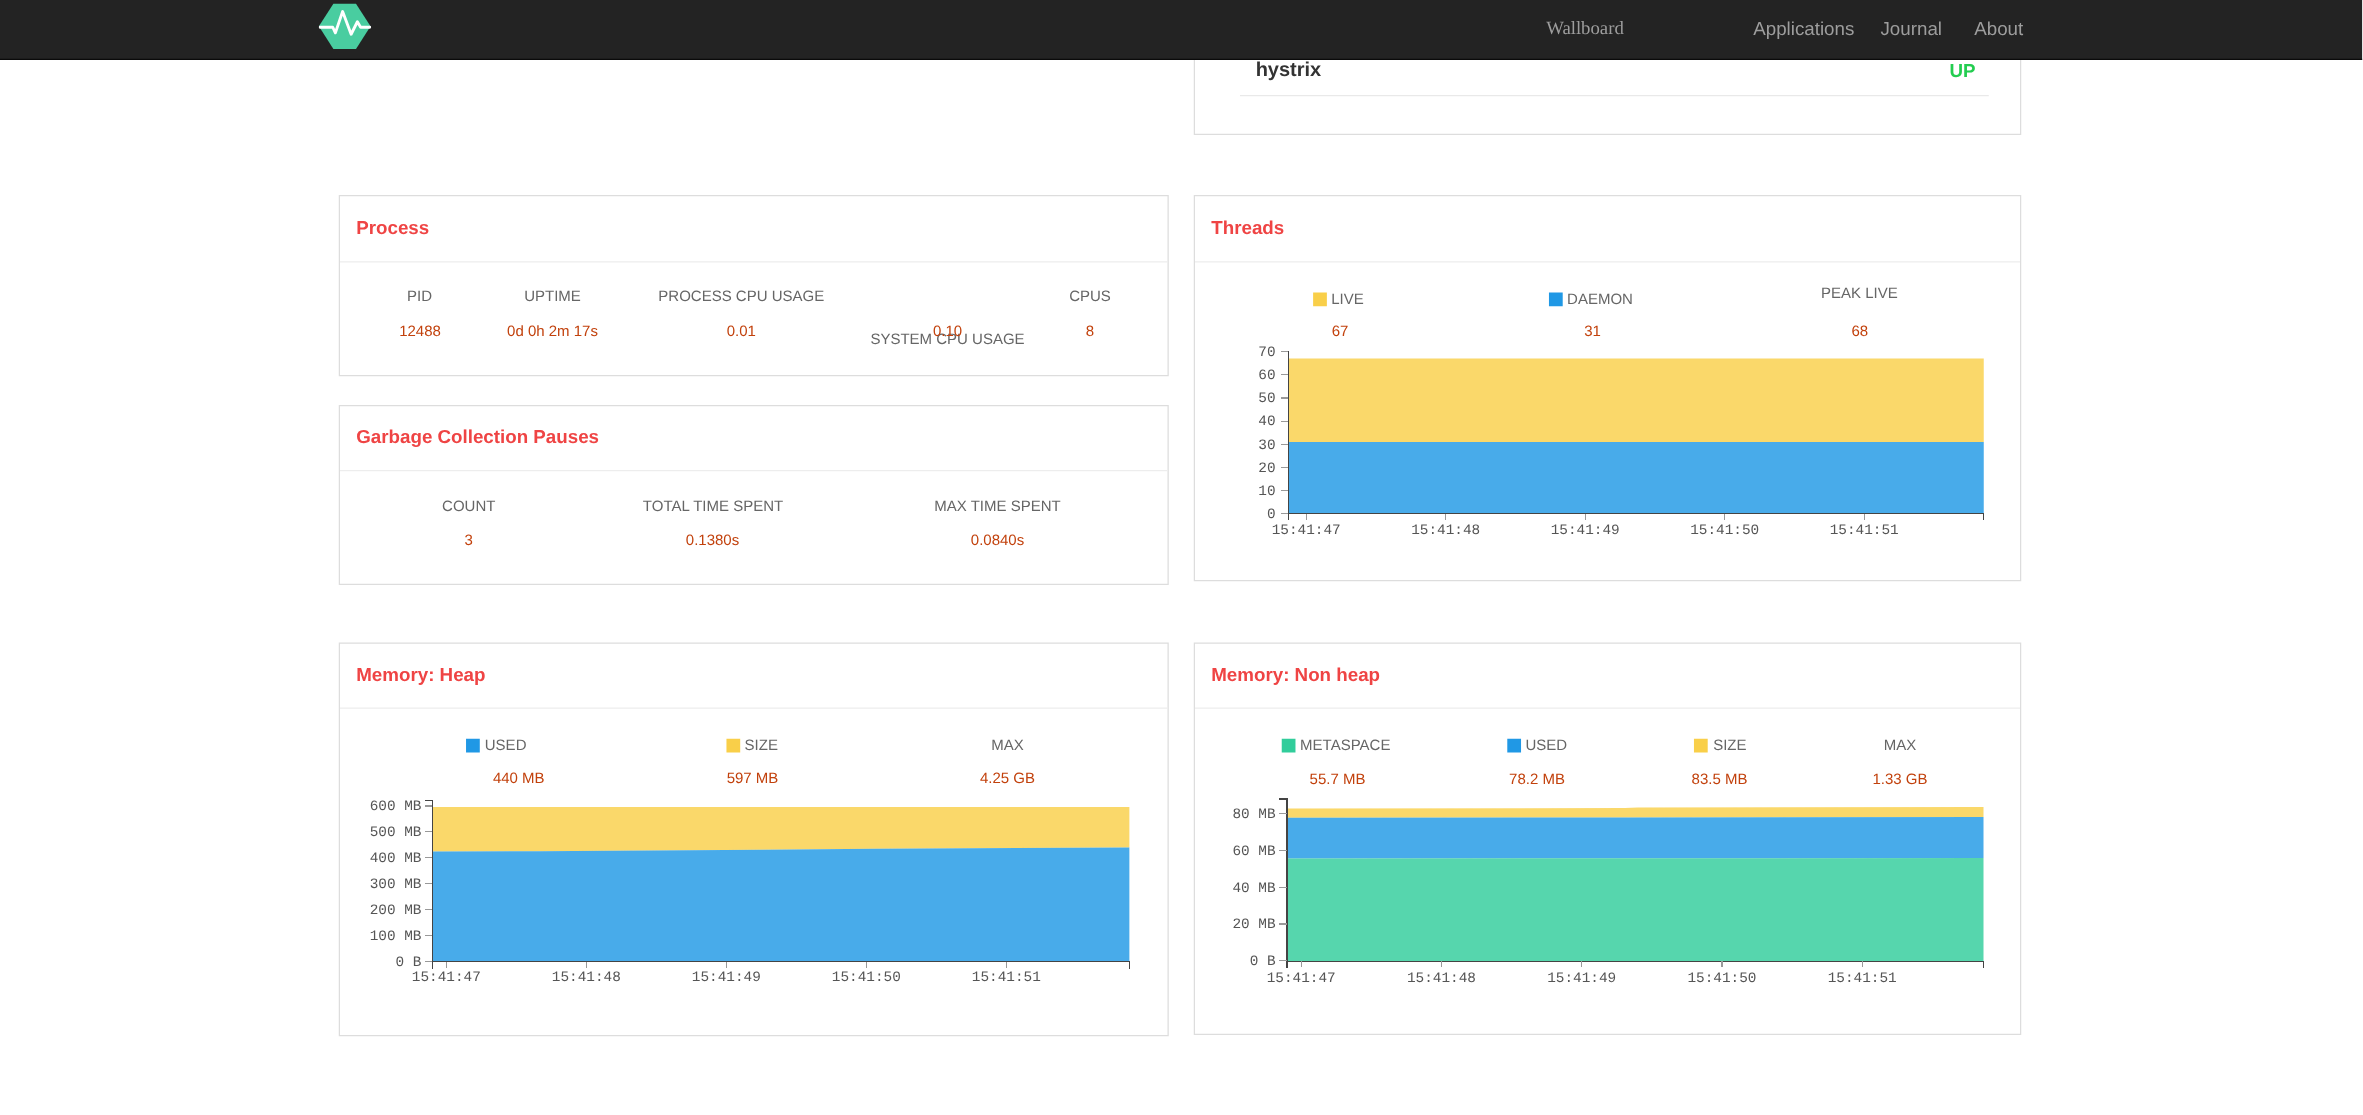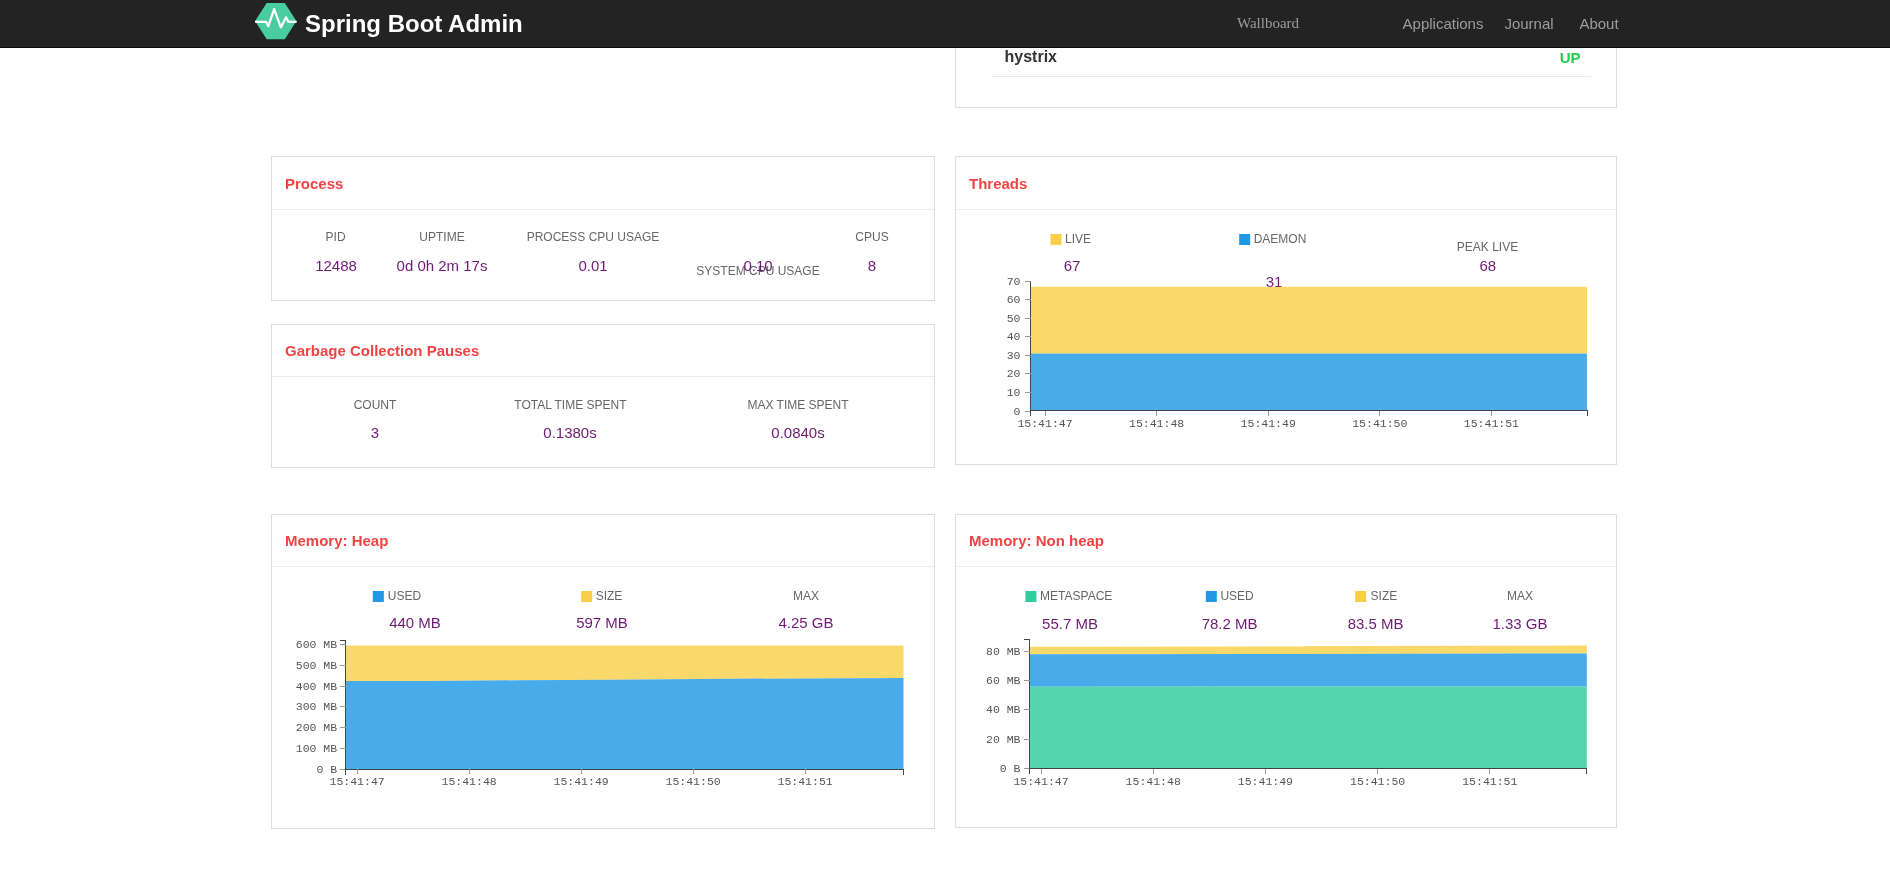--- a/index.html
+++ b/index.html
@@ -3,42 +3,41 @@
 <meta charset="utf-8">
 <title>Spring Boot Admin</title>
 <style>
   html,body{margin:0;padding:0;background:#fff;}
   #page{position:relative;width:1890px;height:892px;overflow:hidden;font-family:"Liberation Sans",sans-serif;background:#fff;}
   .abs{position:absolute;}
   .card{position:absolute;background:#fff;border:1px solid #ddd;box-sizing:border-box;z-index:1;}
   .ttl{position:absolute;font-family:"Liberation Sans",sans-serif;font-weight:bold;font-size:15px;color:#ef4444;transform:translateY(-50%);white-space:nowrap;z-index:2;}
   .sep{position:absolute;height:1px;background:#ededed;z-index:2;}
   .lab{position:absolute;font-size:12px;color:#666;transform:translate(-50%,-50%);white-space:nowrap;z-index:2;}
-  .val{position:absolute;font-size:15px;color:#701a75;transform:translate(-50%,-50%);white-space:nowrap;z-index:2;}
+  .val{position:absolute;font-size:12px;color:#c2410c;transform:translate(-50%,-50%);white-space:nowrap;z-index:2;}
   .sq{display:inline-block;width:11px;height:11px;margin-right:4px;vertical-align:-2px;}
   #navbar{position:absolute;left:0;top:0;width:1890px;height:47px;background:#232323;border-bottom:1px solid #0a0a0a;z-index:10;}
   .nav{position:absolute;top:0;height:47px;line-height:47px;font-size:15px;color:#9d9d9d;transform:translateX(-50%);white-space:nowrap;z-index:11;}
   #brand{position:absolute;left:305px;top:0;height:47px;line-height:47px;font-size:24px;font-weight:bold;color:#fff;white-space:nowrap;z-index:11;}
   svg text{font-family:"Liberation Mono",monospace;font-size:11.5px;fill:#555;}
 </style>
 </head>
 <body>
 <div id="page">
 
   <div class="card" style="left:955px;top:18px;width:661.5px;height:89.5px;"></div>
   <div class="abs" style="left:1004.5px;top:56.5px;transform:translateY(-50%);font-size:16px;font-weight:bold;color:#333;z-index:2;">hystrix</div>
   <div class="abs" style="left:1580.5px;top:56.5px;transform:translate(-100%,-50%);font-size:15px;font-weight:bold;color:#23cd50;z-index:2;">UP</div>
   <div class="sep" style="left:991.5px;top:76px;width:599px;background:#e9e9e9;"></div>
 
   <div id="navbar"></div>
   <svg class="abs" style="left:255px;top:2px;z-index:11;" width="42" height="38" viewBox="0 0 42 38">
     <polygon points="11.7,0.9 29.8,0.9 41.4,19 29.8,37.2 11.7,37.2 0.1,19" fill="#49cda0"></polygon>
     <polyline points="1,19.8 11.2,19.8 13.3,24.3 19.1,7.2 25.9,25.4 30.9,15.4 33.5,19.8 40.8,19.8" fill="none" stroke="#fff" stroke-width="2.3" stroke-linecap="round" stroke-linejoin="round"></polyline>
   </svg>
-  <div id="brand">Spring Boot Admin</div>
   <div class="nav" style="left:1268px;font-family:Liberation Serif, serif;">Wallboard</div>
   <div class="nav" style="left:1443px;">Applications</div>
   <div class="nav" style="left:1529px;">Journal</div>
   <div class="nav" style="left:1599px;">About</div>
 
   <div class="card" style="left:271px;top:156px;width:664px;height:144.5px;"></div>
   <div class="ttl" style="left:285px;top:182.5px;">Process</div>
   <div class="sep" style="left:272px;top:208.5px;width:662px;"></div>
   <div class="lab" style="left:335.6px;top:237px;">PID</div>
   <div class="lab" style="left:442px;top:237px;">UPTIME</div>
@@ -59,23 +58,23 @@
   <div class="lab" style="left:798px;top:404.7px;">MAX TIME SPENT</div>
   <div class="val" style="left:375px;top:431.8px;">3</div>
   <div class="val" style="left:570px;top:431.8px;">0.1380s</div>
   <div class="val" style="left:798px;top:431.8px;">0.0840s</div>
 
   <div class="card" style="left:955px;top:156px;width:661.5px;height:308.5px;"></div>
   <div class="ttl" style="left:969px;top:182.5px;">Threads</div>
   <div class="sep" style="left:956px;top:208.5px;width:659.5px;"></div>
   <div class="lab" style="left:1070.5px;top:239px;"><i class="sq" style="background:#f9cf49;"></i>LIVE</div>
   <div class="lab" style="left:1272.5px;top:239px;"><i class="sq" style="background:#2098e5;"></i>DAEMON</div>
-  <div class="lab" style="left:1487.5px;top:247px;">PEAK LIVE</div>
+  <div class="lab" style="left:1487.5px;top:234px;">PEAK LIVE</div>
   <div class="val" style="left:1072px;top:264.5px;">67</div>
-  <div class="val" style="left:1274px;top:264.5px;margin-top:16px;">31</div>
+  <div class="val" style="left:1274px;top:264.5px;">31</div>
   <div class="val" style="left:1487.8px;top:264.5px;">68</div>
 
   <div class="card" style="left:271px;top:514px;width:664px;height:314.5px;"></div>
   <div class="ttl" style="left:285px;top:540px;">Memory: Heap</div>
   <div class="sep" style="left:272px;top:566.3px;width:662px;"></div>
   <div class="lab" style="left:397px;top:595.6px;"><i class="sq" style="background:#2098e5;"></i>USED</div>
   <div class="lab" style="left:601.5px;top:595.6px;"><i class="sq" style="background:#f9cf49;"></i>SIZE</div>
   <div class="lab" style="left:806px;top:595.6px;">MAX</div>
   <div class="val" style="left:399px;top:622px;margin-left:16px;">440 MB</div>
   <div class="val" style="left:602px;top:622px;">597 MB</div>

